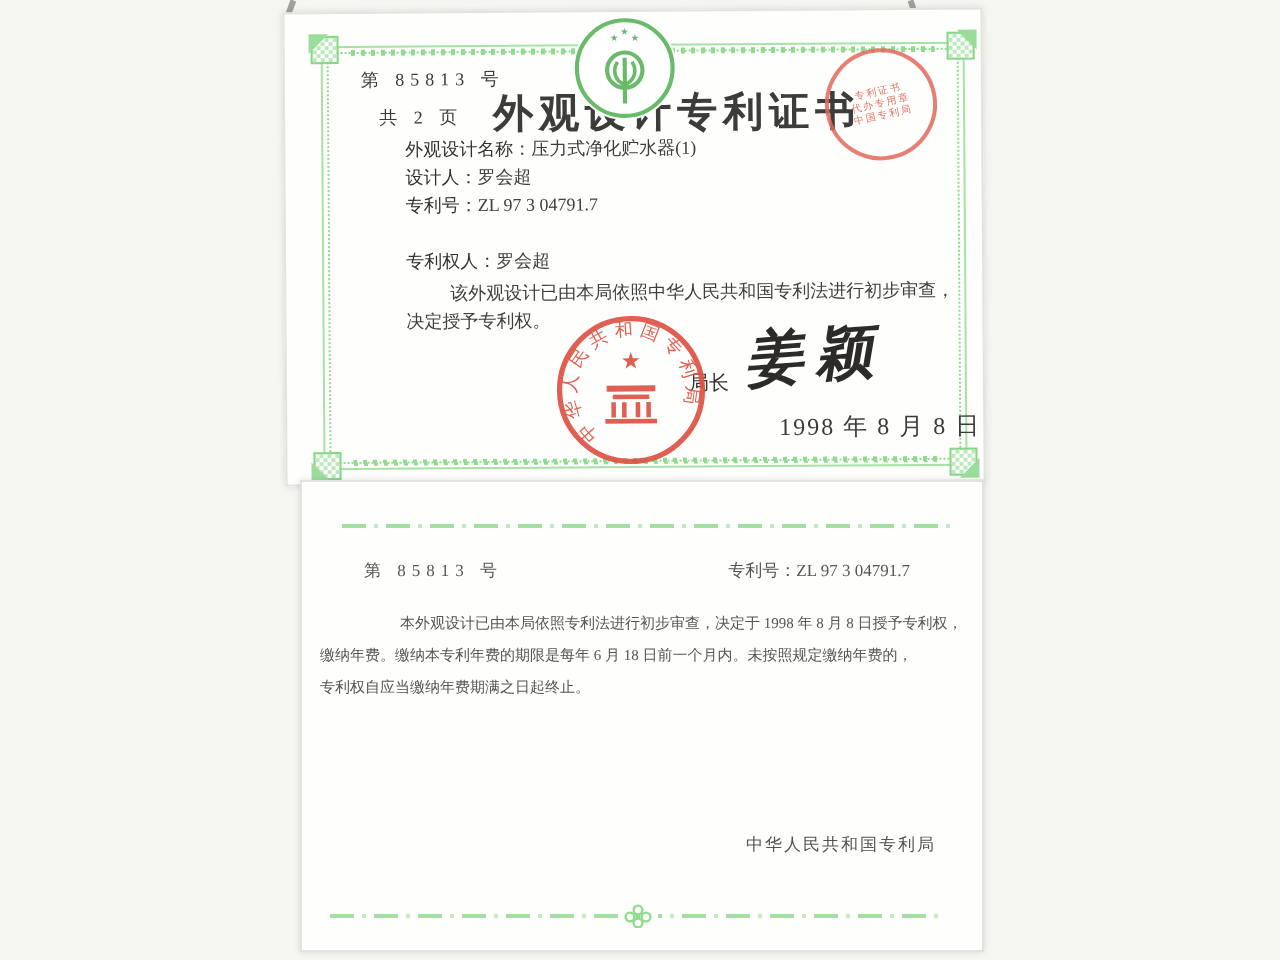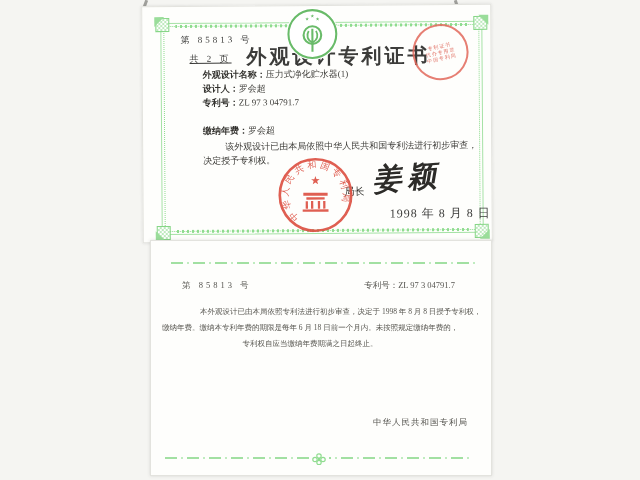--- a/index.html
+++ b/index.html
@@ -28,52 +28,52 @@
   .fan{position:absolute;width:0;height:0;border:7px solid transparent;}
   .fan-tl{left:-14px;top:-14px;border-bottom-color:#9add9a;transform:rotate(-45deg);}
   .fan-tr{right:-14px;top:-14px;border-bottom-color:#9add9a;transform:rotate(45deg);}
   .fan-bl{left:-14px;bottom:-14px;border-top-color:#9add9a;transform:rotate(45deg);}
   .fan-br{right:-14px;bottom:-14px;border-top-color:#9add9a;transform:rotate(-45deg);}
 
   
   .emblem{position:absolute;left:144px;top:2px;width:52px;height:52px;border-radius:50%;
           background:#fff;z-index:5;}
   .docno{position:absolute;left:38px;top:27px;font-size:9px;letter-spacing:3px;color:#3a3a38;}
-  .pages-line{position:absolute;left:47px;top:46px;font-size:9px;letter-spacing:3px;color:#3a3a38;text-decoration:underline;}
+  .pages-line{position:absolute;left:47px;top:46px;font-size:9px;letter-spacing:3px;color:#3a3a38;}
   .cert-title{position:absolute;left:104px;top:37px;font-size:20px;font-weight:700;
           letter-spacing:3px;color:#3c3c3a;white-space:nowrap;}
   .agency-seal{position:absolute;left:270px;top:19px;width:52px;height:52px;border-radius:50%;
           border:2px solid #e2695c;color:#dc5a4c;transform:rotate(-12deg);opacity:.85;
           display:flex;flex-direction:column;align-items:center;justify-content:center;
           font-family:"Liberation Sans",sans-serif;z-index:4;}
   .agency-seal div{font-size:5px;line-height:6px;letter-spacing:1px;white-space:nowrap;}
 
   
   .f-row{position:absolute;left:60px;font-size:9px;color:#3f3e3a;white-space:nowrap;}
-  .f-label{font-weight:700;color:#33322e;}
+  .f-label{font-weight:400;color:#33322e;}
   .grant-line{position:absolute;left:60px;width:262px;font-size:9px;color:#3f3e3a;white-space:nowrap;}
 
   
   .official-seal{position:absolute;left:134px;top:151px;width:76px;height:76px;z-index:6;opacity:.92;}
   .director-label{position:absolute;left:201px;top:179px;font-size:10px;font-weight:400;color:#33322e;}
   .signature{position:absolute;left:229px;top:153px;font-size:29px;font-weight:700;font-style:italic;
           letter-spacing:6px;color:#2c2b28;transform:rotate(-4deg);white-space:nowrap;}
   .issue-date{position:absolute;left:246px;top:200px;font-size:12px;letter-spacing:1px;color:#3a3a38;}
 
   
   .rule{position:absolute;height:2px;
         background:repeating-linear-gradient(90deg,#a2e0a2 0 12px,transparent 12px 16px,#c0ecc0 16px 18px,transparent 18px 22px);}
   .rule-top{left:20px;top:21px;width:306px;}
   .rule-bottom{left:14px;top:216px;width:308px;}
   .rule-flower{position:absolute;left:50%;top:-6px;transform:translateX(-50%);background:#fefefc;padding:0 3px;}
   .p2-head{position:absolute;top:39px;font-size:8.5px;color:#55544f;white-space:nowrap;}
   .p2-head-left{left:31px;letter-spacing:3px;}
   .p2-head-right{right:36px;}
   .p2-body{position:absolute;left:9px;top:63px;width:300px;font-size:7.5px;color:#56554f;}
-  .p2-line{height:16px;line-height:16px;white-space:nowrap;text-align:center;}
+  .p2-line{height:16px;line-height:16px;white-space:nowrap;}
   .p2-indent{padding-left:40px;}
   .issuer{position:absolute;left:222px;top:176px;font-size:8.5px;color:#55544f;letter-spacing:1px;}
 
   .artifact{position:absolute;background:#83837f;opacity:.75;}
 </style>
 </head>
 <body>
 
 <div class="canvas">
 
@@ -122,21 +122,21 @@
     <div class="f-row" style="top:62px">
       <span class="f-label">外观设计名称：</span><span>压力式净化贮水器(1)</span>
     </div>
     <div class="f-row" style="top:76px">
       <span class="f-label">设计人：</span><span>罗会超</span>
     </div>
     <div class="f-row" style="top:90px">
       <span class="f-label">专利号：</span><span>ZL 97 3 04791.7</span>
     </div>
     <div class="f-row" style="top:118px">
-      <span class="f-label">缴纳年费：</span><span>罗会超</span>
+      <span class="f-label">专利权人：</span><span>罗会超</span>
     </div>
 
     <div class="grant-line" style="top:134px;padding-left:22px;">该外观设计已由本局依照中华人民共和国专利法进行初步审查，</div>
     <div class="grant-line" style="top:148px">决定授予专利权。</div>
 
     <div class="official-seal">
       <svg width="76" height="76" viewBox="0 0 100 100">
         <defs>
           <path id="sealArc" d="M50,86 a36,36 0 1,1 0,-72 a36,36 0 1,1 0,72" fill="none"></path>
         </defs>

